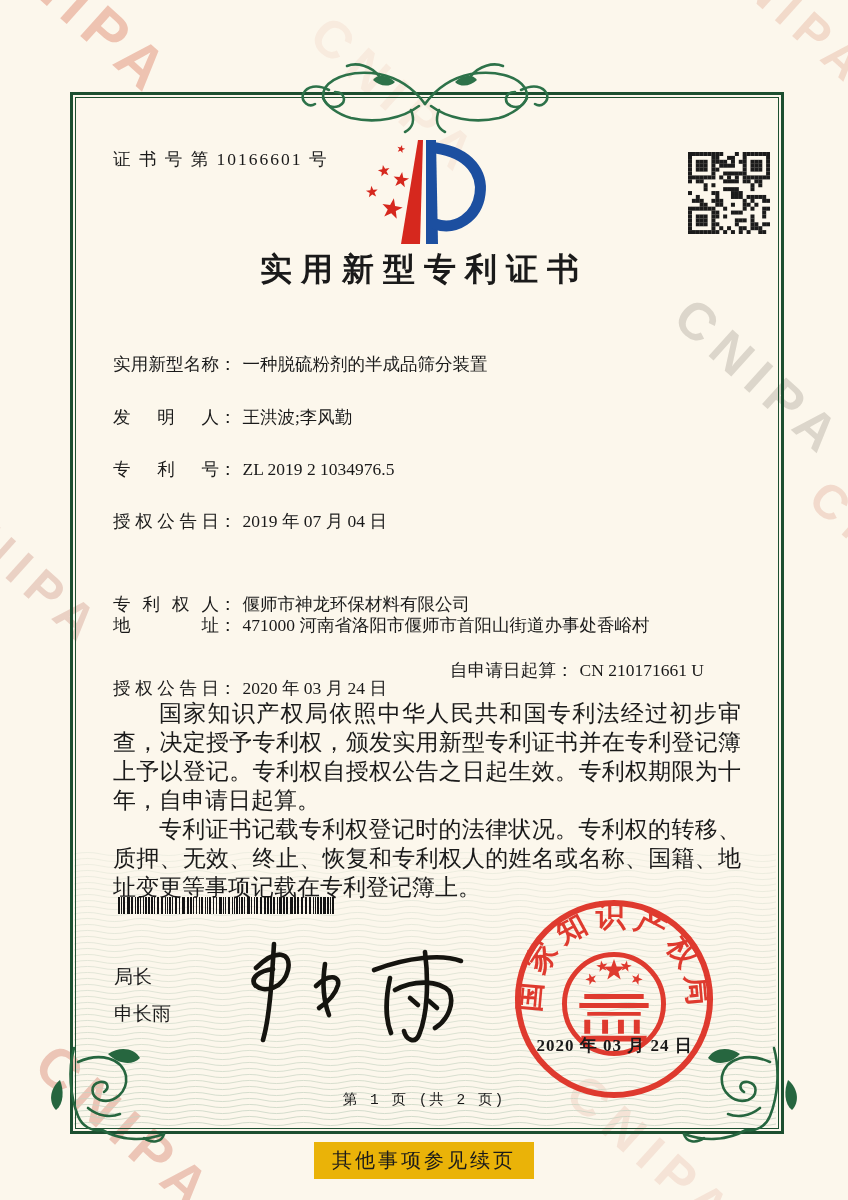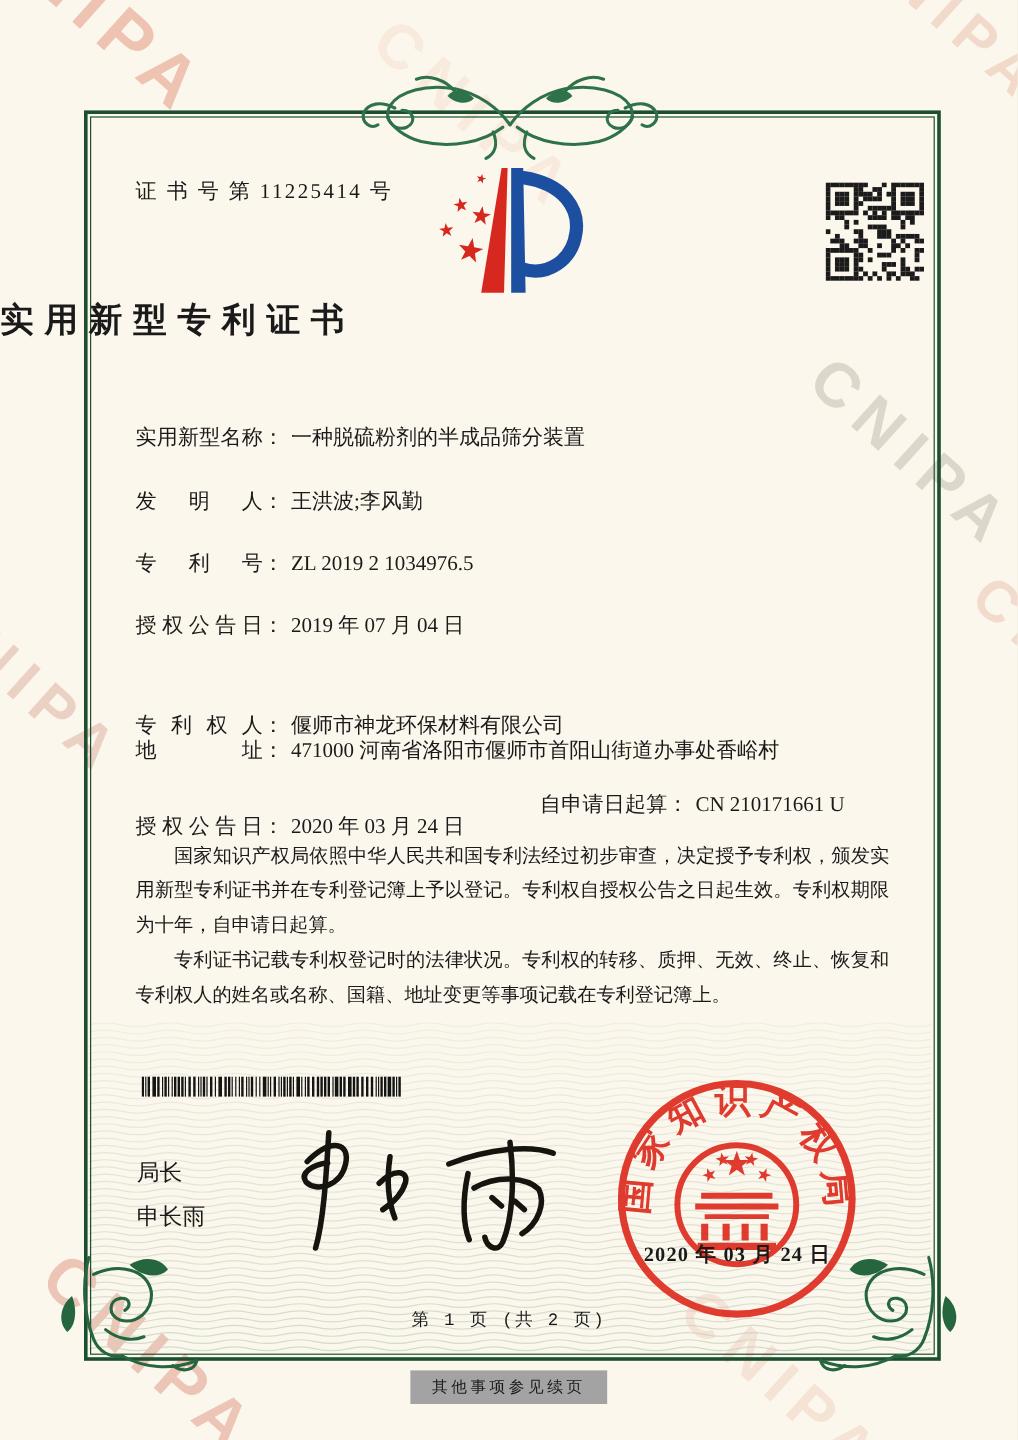--- a/index.html
+++ b/index.html
@@ -11,45 +11,45 @@
   .frame-inner{position:absolute;inset:2px;border:1px solid #1c4f30;}
 
   
   .wm{position:absolute;z-index:1;font-family:"Liberation Sans",sans-serif;font-weight:bold;
       letter-spacing:10px;transform:rotate(42deg);white-space:nowrap;pointer-events:none;}
 
   
   .cert-no{position:absolute;left:113px;top:147px;font-size:17.5px;letter-spacing:2px;z-index:5;}
   .logo{position:absolute;left:344px;top:136px;z-index:5;}
   .qr{position:absolute;left:688px;top:152px;width:82px;height:82px;z-index:5;}
-  .title{position:absolute;left:0;right:0;top:248px;font-size:28px;font-weight:bold;
+  .title{position:absolute;left:0;right:0;top:248px;text-align:center;font-size:32px;font-weight:bold;
          letter-spacing:9px;z-index:5;}
 
   
   .frow{position:absolute;left:113px;font-size:17.5px;white-space:nowrap;z-index:5;}
   .flabel{display:inline-block;width:106px;text-align:justify;text-align-last:justify;vertical-align:bottom;}
   .fvalue{margin-left:6px;}
 
   
-  .bodytext{position:absolute;left:113px;top:699px;width:628px;font-size:16px;line-height:29px;
+  .bodytext{position:absolute;left:113px;top:699px;width:628px;font-size:23px;line-height:29px;
             text-align:justify;z-index:5;}
   .bodytext p{margin:0;text-indent:2em;}
 
   
   .waves{position:absolute;left:74px;top:852px;z-index:1;}
   .barcode{position:absolute;left:118px;top:897px;z-index:5;}
   .officer-title{position:absolute;left:114px;top:964px;font-size:19px;font-family:Liberation Sans, sans-serif;z-index:5;}
   .officer-name{position:absolute;left:114px;top:1001px;font-size:19px;font-family:Liberation Sans, sans-serif;z-index:5;}
   .signature{position:absolute;left:228px;top:928px;z-index:5;}
   .seal{position:absolute;left:510px;top:895px;z-index:6;}
   .seal-date{position:absolute;left:512px;top:1034px;width:205px;text-align:center;font-size:17px;
              font-weight:600;letter-spacing:1px;z-index:7;}
   .page-num{position:absolute;left:0;right:0;top:1090px;text-align:center;font-size:14.5px;letter-spacing:2px;z-index:5;font-family:Liberation Mono, monospace;}
-  .cont-note{position:absolute;left:50%;transform:translateX(-50%);top:1142px;background:#a3a3a3;
-             padding:5px 18px;font-size:13px;letter-spacing:3px;z-index:5;}
+  .cont-note{position:absolute;left:50%;transform:translateX(-50%);top:1142px;background:#eab308;
+             padding:5px 18px;font-size:20px;letter-spacing:3px;z-index:5;}
 
   .ornament{position:absolute;z-index:3;}
 </style>
 </head>
 <body>
 
 <div class="page">
 
   <div class="wm" style="left:-38px;top:-28px;font-size:60px;color:rgba(223,138,112,0.48);">CNIPA</div>
   <div class="wm" style="left:292px;top:66px;font-size:52px;color:rgba(223,150,125,0.12);">CNIPA</div>
@@ -143,21 +143,21 @@
 
   <svg class="ornament" style="left:48px;top:1046px;" width="120" height="100">
     <use href="#cornerFl"></use>
   </svg>
   <svg class="ornament" style="left:680px;top:1046px;" width="120" height="100">
     <g transform="translate(120,0) scale(-1,1)">
         <use href="#cornerFl"></use>
       </g>
   </svg>
 
-  <div class="cert-no">证 书 号 第 11225414 号</div>
+  <div class="cert-no">证 书 号 第 10166601 号</div>
 
   <svg class="logo" width="160" height="115">
     <g fill="#d6281e">
       <use href="#st" transform="translate(57,13) scale(0.42) rotate(14)"></use>
       <use href="#st" transform="translate(40,35) scale(0.62) rotate(-10)"></use>
       <use href="#st" transform="translate(57,44) scale(0.82) rotate(8)"></use>
       <use href="#st" transform="translate(28,56) scale(0.62) rotate(-6)"></use>
       <use href="#st" transform="translate(48,73) scale(1.08) rotate(10)"></use>
     </g>
     <path d="M74,4 L79,4 L76,108 L57,108 Z" fill="#d6281e"></path>

